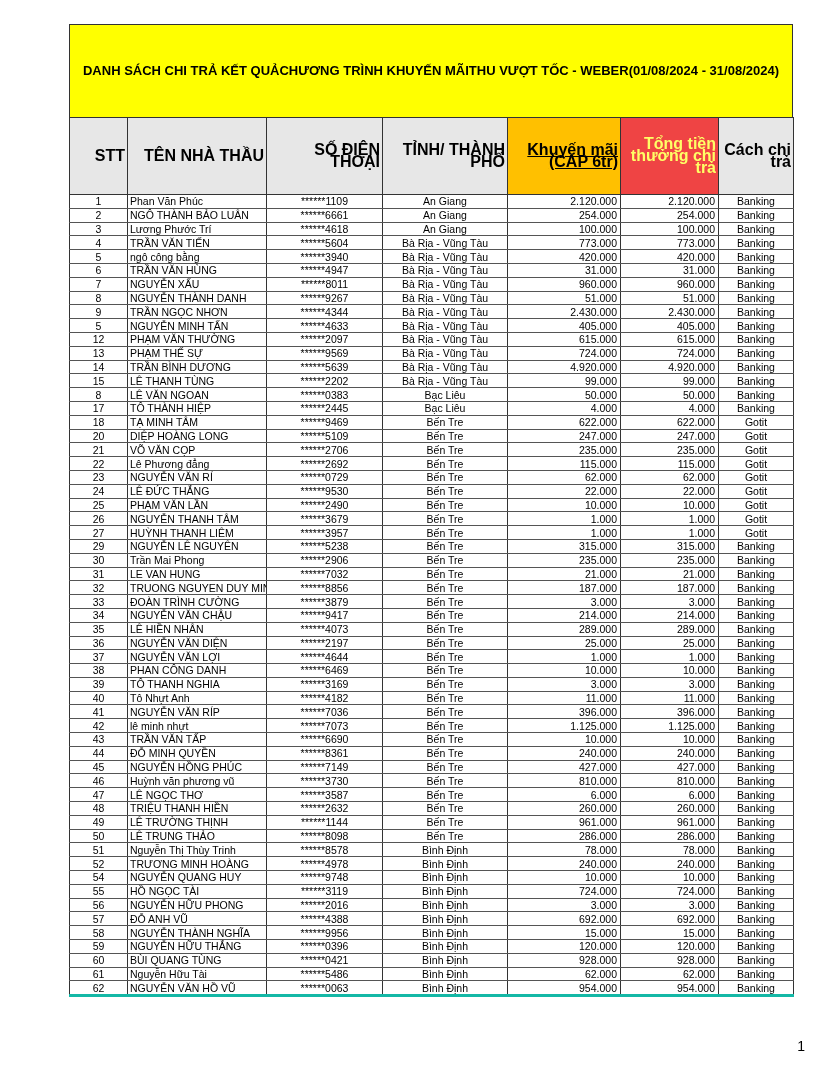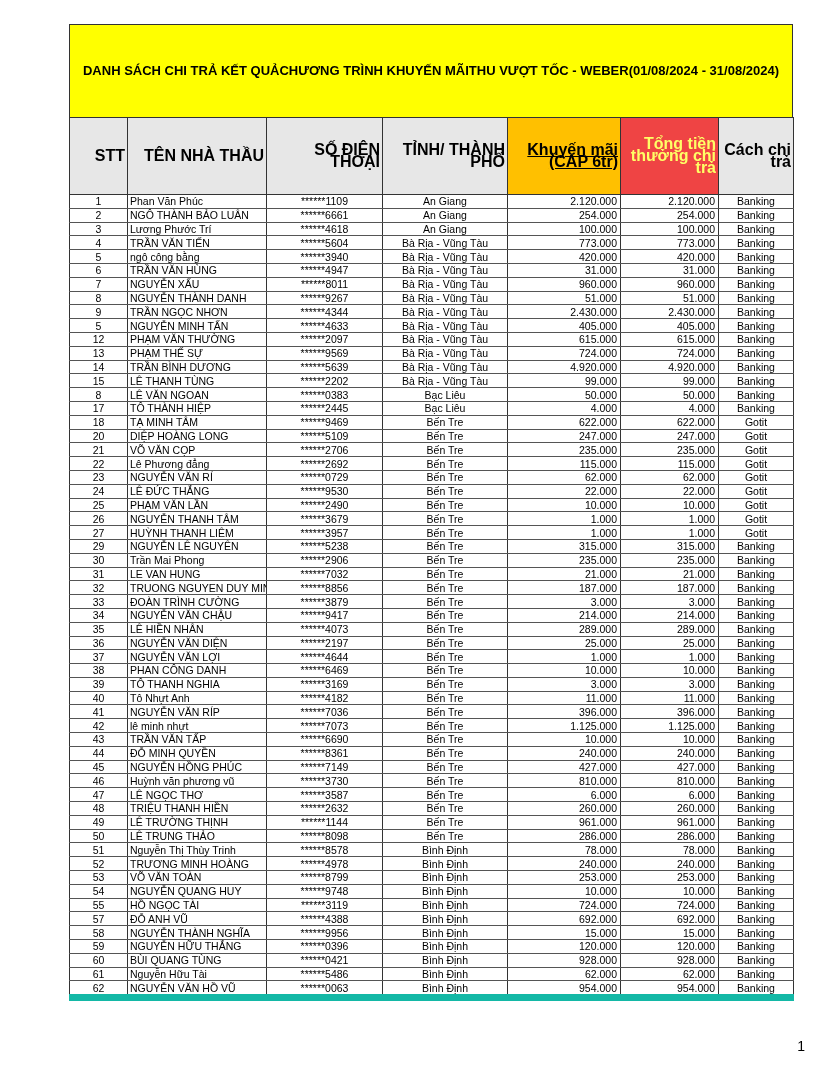--- a/index.html
+++ b/index.html
@@ -15,21 +15,21 @@
     th { background: #e7e7e7; font-size: 16px; font-weight: bold; height: 44px;
          border: 1px solid #333; padding: 16px 2px; text-align: right; line-height: 12px; }
     th.promo { background: #ffc000; text-decoration: underline; }
     th.total { background: #ef4444; color: #ffff66; }
     td { font-size: 10.5px; height: 12.8px; line-height: 12px; padding: 0 3px;
          border-left: 1px solid #333; border-right: 1px solid #333;
          border-bottom: 1px solid #555; white-space: nowrap; overflow: hidden; }
     td.c { text-align: center; }
     td.r { text-align: right; }
     td.l { text-align: left; padding-left: 2px; }
-    tr.last td { border-bottom: 7px solid #14b8a6; }
+    tr.last td { border-bottom: 3px solid #14b8a6; }
     .page-number { position: absolute; right: 30px; top: 1038px; font-size: 14px; }
   </style>
 </head>
 <body>
 
 <div class="sheet">
   <div class="title-block">
     <div class="title-line">DANH SÁCH CHI TRẢ KẾT QUẢ</div>
     <div class="title-line">CHƯƠNG TRÌNH KHUYẾN MÃI</div>
     <div class="title-line">THU VƯỢT TỐC - WEBER</div>
@@ -492,44 +492,44 @@
         <tr>
           <td class="c">52</td>
           <td class="l">TRƯƠNG MINH HOÀNG</td>
           <td class="c">******4978</td>
           <td class="c">Bình Định</td>
           <td class="r">240.000</td>
           <td class="r">240.000</td>
           <td class="c">Banking</td>
         </tr>
         <tr>
-          <td class="c">53</td>
-          <td class="l">VÕ VĂN TOÀN</td>
-          <td class="c">******8799</td>
-          <td class="c">Bình Định</td>
-          <td class="r">253.000</td>
-          <td class="r">253.000</td>
-          <td class="c">Banking</td>
-        </tr>
-        <tr>
           <td class="c">54</td>
           <td class="l">NGUYỄN QUANG HUY</td>
           <td class="c">******9748</td>
           <td class="c">Bình Định</td>
           <td class="r">10.000</td>
           <td class="r">10.000</td>
           <td class="c">Banking</td>
         </tr>
         <tr>
           <td class="c">55</td>
           <td class="l">HỒ NGỌC TÀI</td>
           <td class="c">******3119</td>
           <td class="c">Bình Định</td>
           <td class="r">724.000</td>
           <td class="r">724.000</td>
+          <td class="c">Banking</td>
+        </tr>
+        <tr>
+          <td class="c">56</td>
+          <td class="l">NGUYỄN HỮU PHONG</td>
+          <td class="c">******2016</td>
+          <td class="c">Bình Định</td>
+          <td class="r">3.000</td>
+          <td class="r">3.000</td>
           <td class="c">Banking</td>
         </tr>
         <tr>
           <td class="c">57</td>
           <td class="l">ĐỖ ANH VŨ</td>
           <td class="c">******4388</td>
           <td class="c">Bình Định</td>
           <td class="r">692.000</td>
           <td class="r">692.000</td>
           <td class="c">Banking</td>

